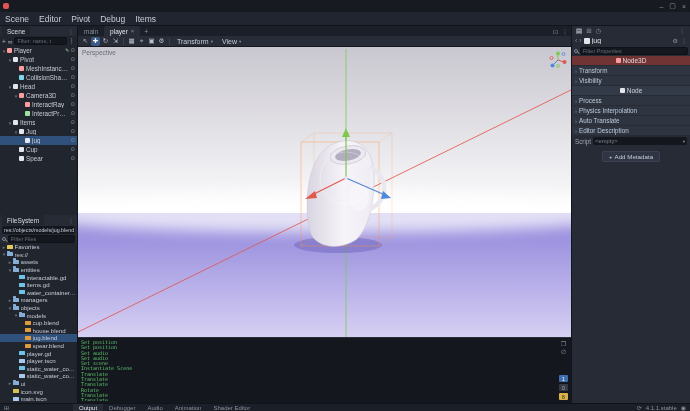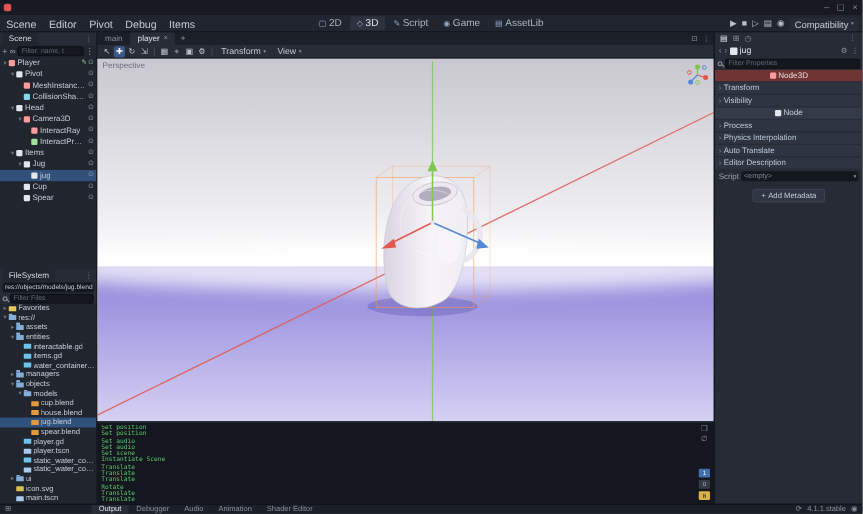--- a/index.html
+++ b/index.html
@@ -145,53 +145,20 @@
       <span>×</span>
     </span>
   </div>
 
   <div class="menubar">
     <span class="menu-item">Scene</span>
     <span class="menu-item">Editor</span>
     <span class="menu-item">Pivot</span>
     <span class="menu-item">Debug</span>
     <span class="menu-item">Items</span>
-    <span class="workspaces">
-      <span class="ws">
-          <span class="wicon">▢</span>
-          <span>2D</span>
-        </span>
-      <span class="ws active">
-          <span class="wicon">◇</span>
-          <span>3D</span>
-        </span>
-      <span class="ws">
-          <span class="wicon">✎</span>
-          <span>Script</span>
-        </span>
-      <span class="ws">
-          <span class="wicon">◉</span>
-          <span>Game</span>
-        </span>
-      <span class="ws">
-          <span class="wicon">▤</span>
-          <span>AssetLib</span>
-        </span>
-    </span>
-    <span class="run">
-      <span class="ricon">▶</span>
-      <span class="ricon">■</span>
-      <span class="ricon">▷</span>
-      <span class="ricon">▤</span>
-      <span class="ricon">◉</span>
-      <span class="renderer">
-          <span>Compatibility</span>
-          <span class="dd">▾</span>
-        </span>
-    </span>
   </div>
 
   <div class="dock" id="scene-dock">
     <div class="dock-head">
       <span class="dock-tab">Scene</span>
       <span class="dock-menu">⋮</span>
     </div>
     <div class="minibar">
       <span class="sicon">+</span>
       <span class="sicon">∞</span>

